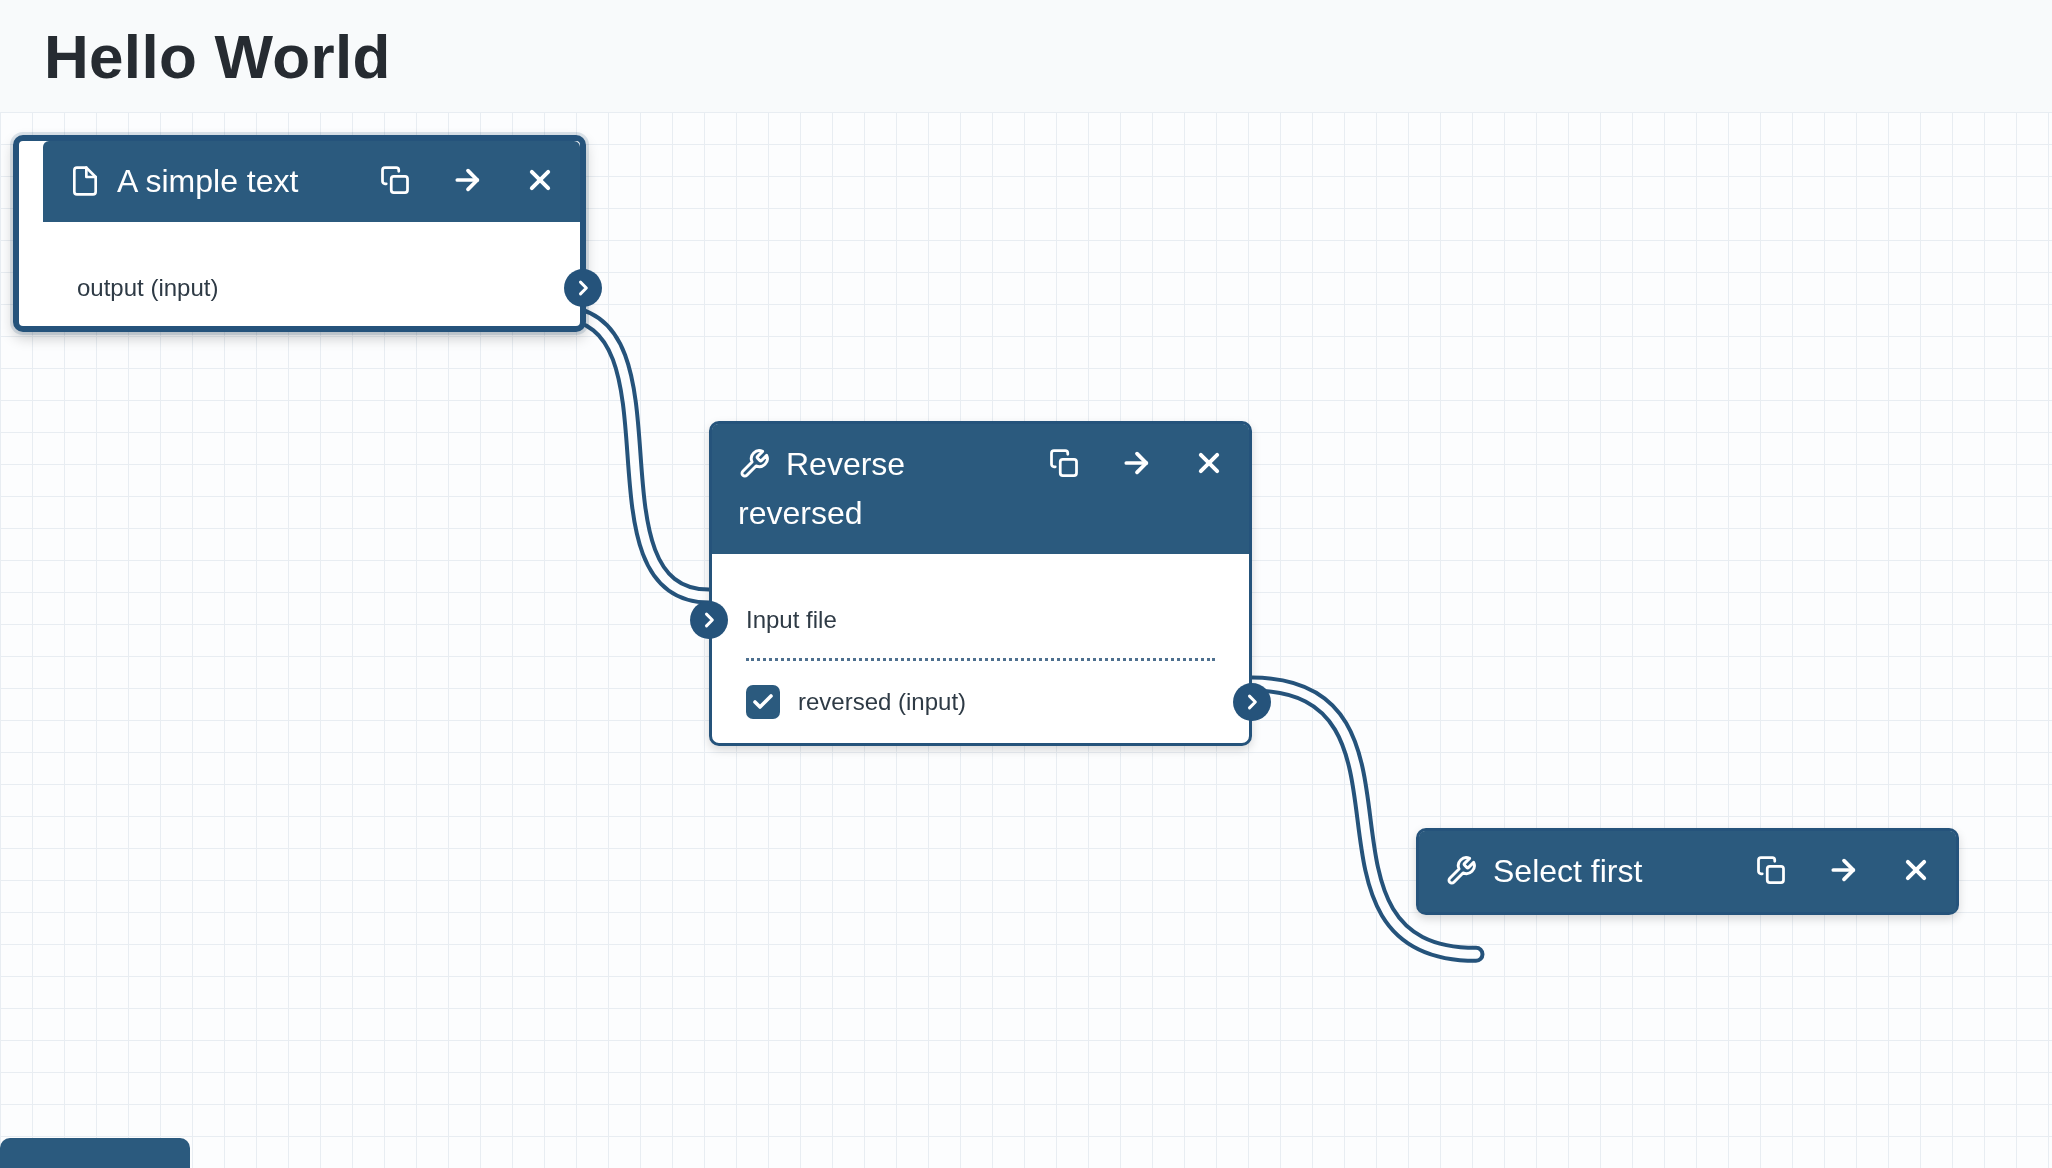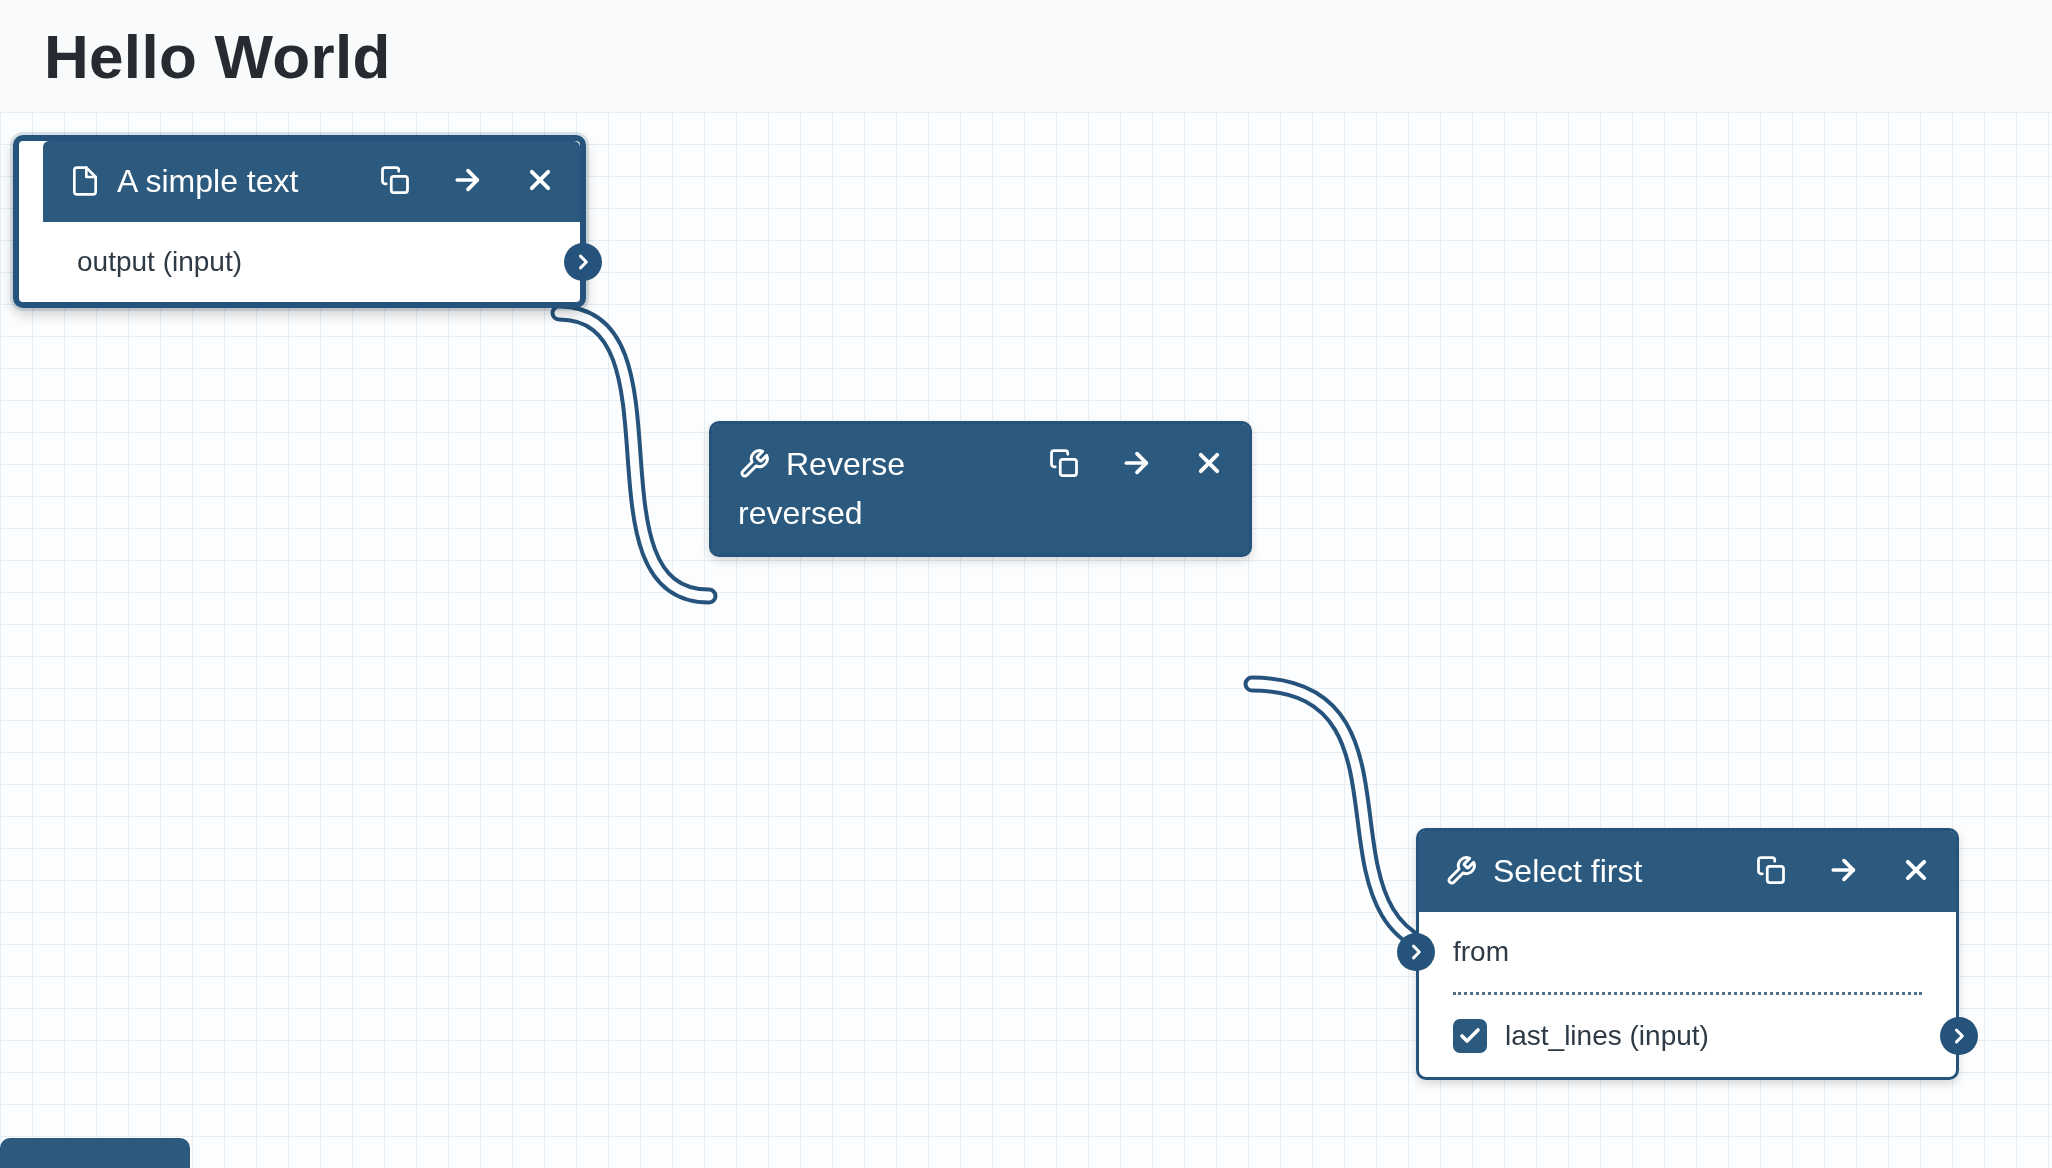--- a/index.html
+++ b/index.html
@@ -43,21 +43,21 @@
     border-radius:6px 6px 0 0; font-size:32px; line-height:1.4;
   }
   .header-row { display:flex; align-items:center; gap:16px; }
   .node-title-line1 { white-space:nowrap; }
   .actions { display:flex; align-items:center; gap:42px; margin-left:auto; }
   .icon-btn { background:none; border:0; padding:0; color:#ffffff; cursor:pointer; display:flex; }
   .type-icon { display:flex; color:#ffffff; flex:none; }
   .node-title-line2 { margin-top:4px; }
   .node-title-line2:empty { display:none; }
 
-  .node-body { font-size:28px; color:#2e3a45; }
+  .node-body { font-size:24px; color:#2e3a45;margin-top:28px; }
   .row { position:relative; display:flex; align-items:center; gap:18px; padding:24px 34px; }
   .sep { border-top:3px dotted #30587c; margin:0 34px; opacity:.85; }
 
   .port {
     position:absolute; top:50%; width:38px; height:38px; border-radius:50%;
     background:#25537b; display:flex; align-items:center; justify-content:center;
     z-index:3; cursor:crosshair;
   }
   .port.in  { left:-22px;  transform:translateY(-50%); }
   .port.out { right:-22px; transform:translateY(-50%); }
@@ -173,20 +173,44 @@
               <svg width="28" height="28" viewBox="0 0 24 24" fill="none" stroke="currentColor" stroke-width="3.4" stroke-linecap="round">
                   <line x1="5" y1="5" x2="19" y2="19"></line>
                   <line x1="19" y1="5" x2="5" y2="19"></line>
                 </svg>
             </span>
           </button>
         </span>
       </div>
       <div class="node-title-line2">reversed</div>
     </div>
+    <div class="node-body">
+      <div class="row">
+        <span class="port in" id="port-n2-in0">
+          <svg width="20" height="20" viewBox="0 0 24 24" fill="none" stroke="#ffffff" stroke-width="3.6" stroke-linecap="round" stroke-linejoin="round">
+              <polyline points="9 5 16 12 9 19"></polyline>
+            </svg>
+        </span>
+        <span>Input file</span>
+      </div>
+      <div class="sep"></div>
+      <div class="row">
+        <span class="checkbox">
+          <svg width="24" height="24" viewBox="0 0 24 24" fill="none" stroke="#ffffff" stroke-width="3.6" stroke-linecap="round" stroke-linejoin="round">
+              <polyline points="20 6 9 17 4 12"></polyline>
+            </svg>
+        </span>
+        <span>reversed (input)</span>
+        <span class="port out" id="port-n2-out0">
+          <svg width="20" height="20" viewBox="0 0 24 24" fill="none" stroke="#ffffff" stroke-width="3.6" stroke-linecap="round" stroke-linejoin="round">
+              <polyline points="9 5 16 12 9 19"></polyline>
+            </svg>
+        </span>
+      </div>
+    </div>
   </div>
 
   <div class="node node3">
     <div class="node-header">
       <div class="header-row">
         <span class="type-icon">
           <svg width="32" height="32" viewBox="0 0 24 24" fill="none" stroke="currentColor" stroke-width="2.2" stroke-linecap="round" stroke-linejoin="round">
               <path d="M14.7 6.3a1 1 0 0 0 0 1.4l1.6 1.6a1 1 0 0 0 1.4 0l3.77-3.77a6 6 0 0 1-7.94 7.94l-6.91 6.91a2.12 2.12 0 0 1-3-3l6.91-6.91a6 6 0 0 1 7.94-7.94l-3.76 3.76z"></path>
             </svg>
         </span>
@@ -213,41 +237,17 @@
               <svg width="28" height="28" viewBox="0 0 24 24" fill="none" stroke="currentColor" stroke-width="3.4" stroke-linecap="round">
                   <line x1="5" y1="5" x2="19" y2="19"></line>
                   <line x1="19" y1="5" x2="5" y2="19"></line>
                 </svg>
             </span>
           </button>
         </span>
       </div>
 
     </div>
-    <div class="node-body">
-      <div class="row">
-        <span class="port in" id="port-n3-in0">
-          <svg width="20" height="20" viewBox="0 0 24 24" fill="none" stroke="#ffffff" stroke-width="3.6" stroke-linecap="round" stroke-linejoin="round">
-              <polyline points="9 5 16 12 9 19"></polyline>
-            </svg>
-        </span>
-        <span>from</span>
-      </div>
-      <div class="sep"></div>
-      <div class="row">
-        <span class="checkbox">
-          <svg width="24" height="24" viewBox="0 0 24 24" fill="none" stroke="#ffffff" stroke-width="3.6" stroke-linecap="round" stroke-linejoin="round">
-              <polyline points="20 6 9 17 4 12"></polyline>
-            </svg>
-        </span>
-        <span>last_lines (input)</span>
-        <span class="port out" id="port-n3-out0">
-          <svg width="20" height="20" viewBox="0 0 24 24" fill="none" stroke="#ffffff" stroke-width="3.6" stroke-linecap="round" stroke-linejoin="round">
-              <polyline points="9 5 16 12 9 19"></polyline>
-            </svg>
-        </span>
-      </div>
-    </div>
   </div>
 
   <div class="partial-node"></div>
 
 </div>
 
 </body></html>

